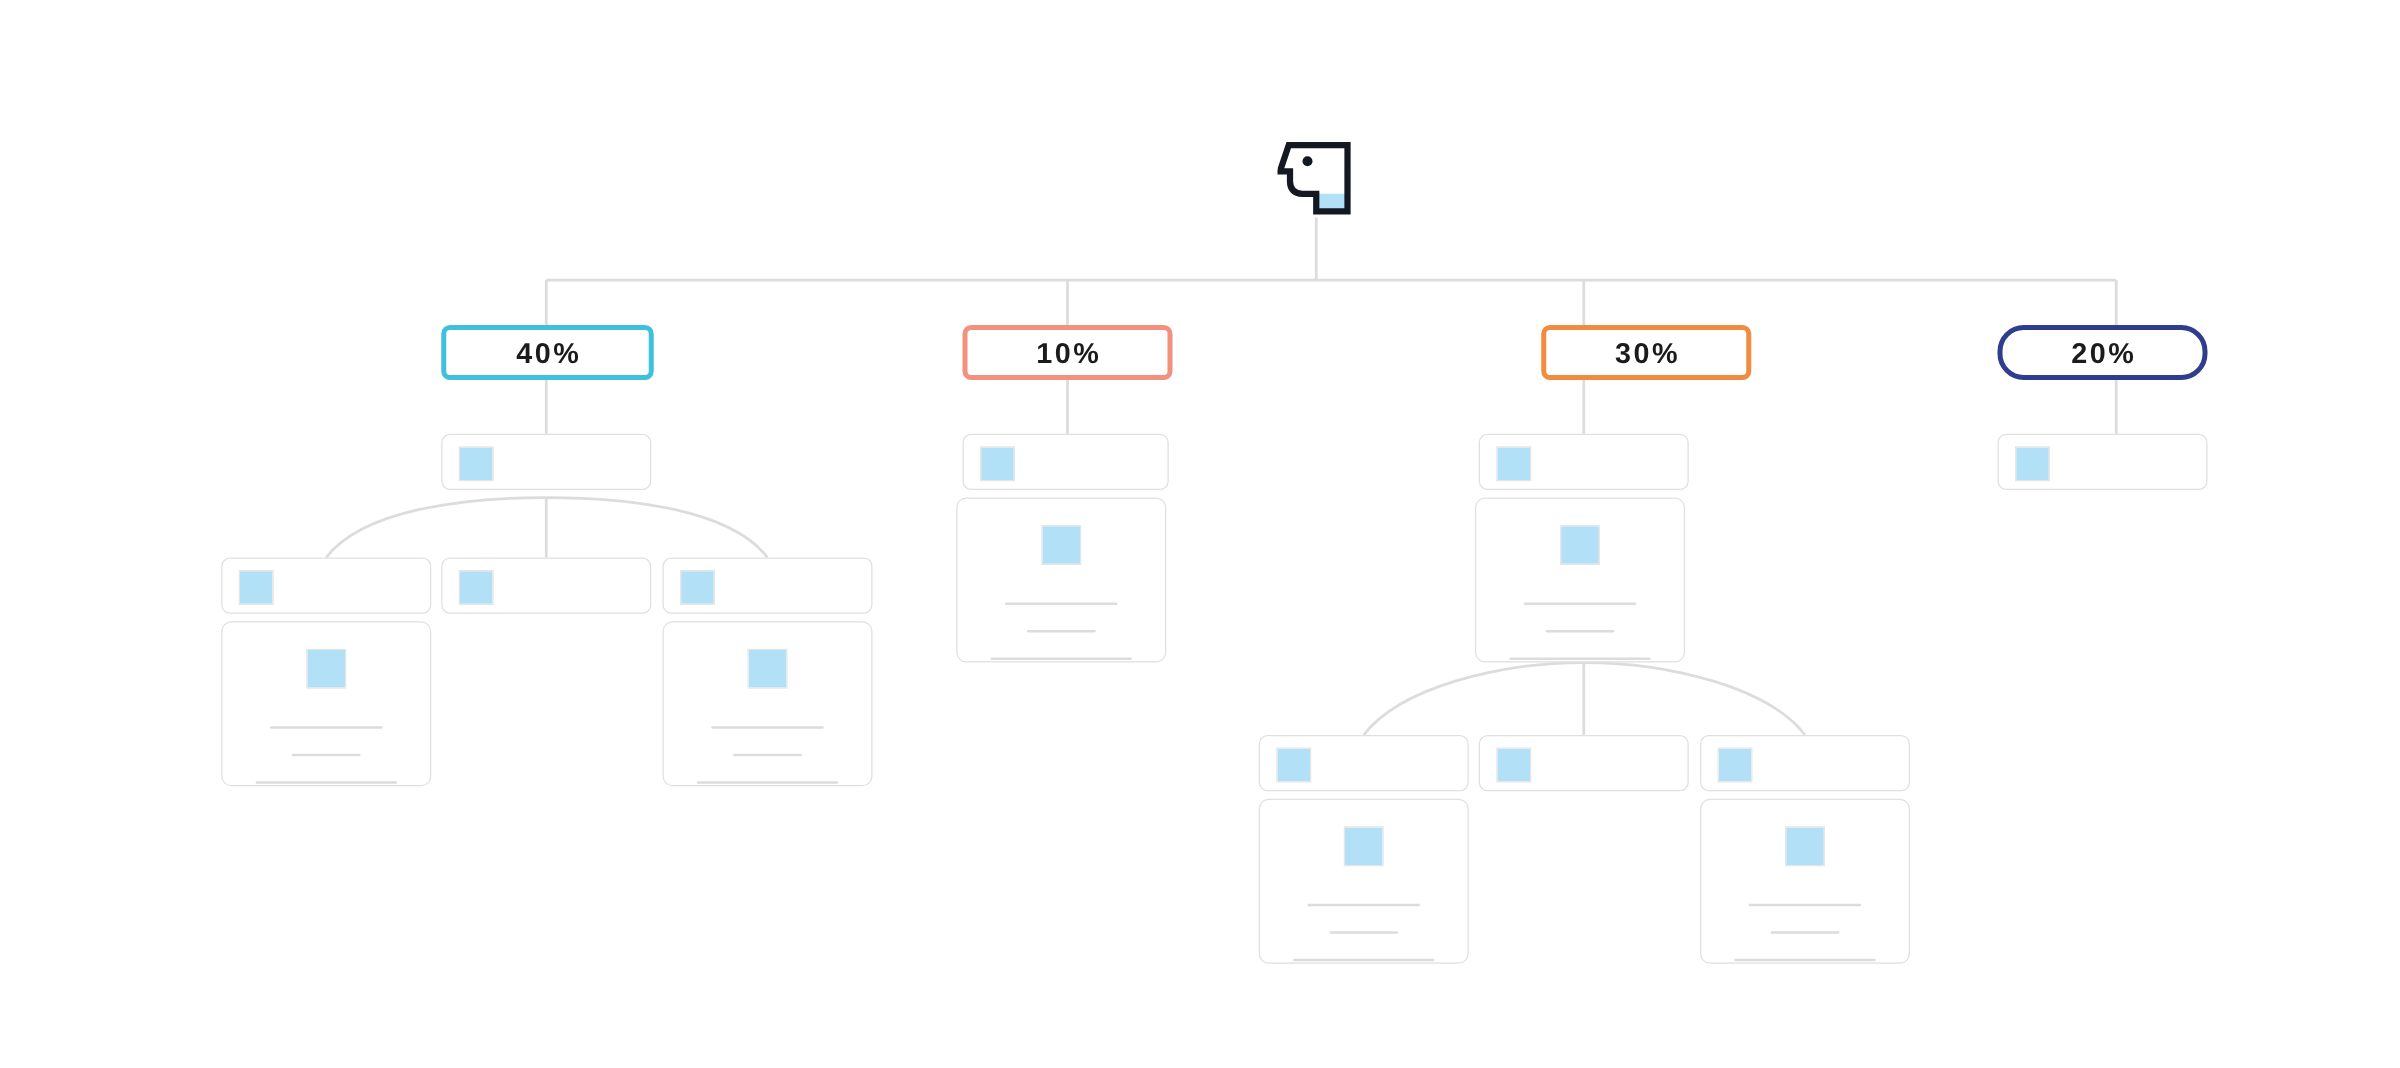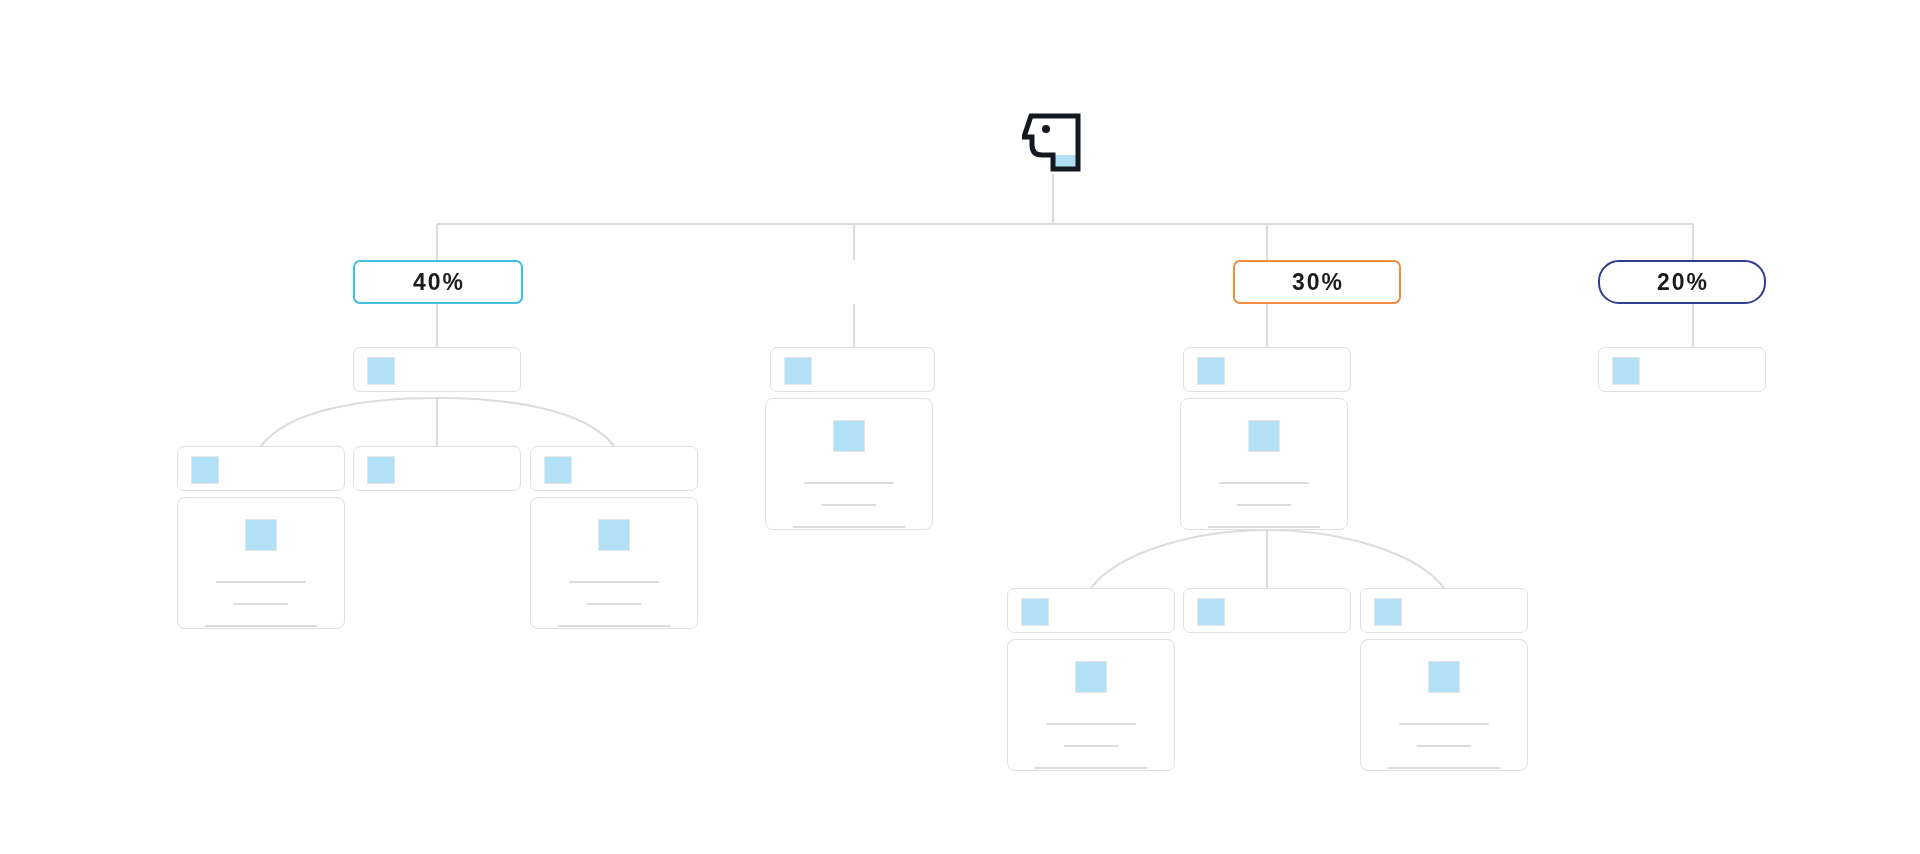--- a/index.html
+++ b/index.html
@@ -40,21 +40,21 @@
   .root-icon {
     position: absolute;
     z-index: 3;
   }
 
   
   .pct-box {
     position: absolute;
     box-sizing: border-box;
     background: #ffffff;
-    border: 2px solid #1d4ed8;
+    border: 4px solid #1d4ed8;
     border-radius: 7px;
     display: flex;
     align-items: center;
     justify-content: center;
     z-index: 3;
   }
   .pct-label {
     font-size: 23px;
     font-weight: bold;
     letter-spacing: 2.0px;
@@ -154,20 +154,23 @@
                C 13 47, 10 43, 10 37 L 10 29 L 2 29 Z" fill="none" stroke="#141820" stroke-width="5" stroke-linejoin="miter" stroke-linecap="butt"></path>
 
       <circle cx="24" cy="21" r="4" fill="#141820"></circle>
     </svg>
   </div>
 
   <div class="pct-box" style="left:353px; top:260px; width:170px; height:44px; border-color:#3fc0dd;">
     <span class="pct-label">40%</span>
   </div>
 
+  <div class="pct-box" style="left:770px; top:260px; width:168px; height:44px; border-color:#f2917d;">
+    <span class="pct-label">10%</span>
+  </div>
 
   <div class="pct-box" style="left:1233px; top:260px; width:168px; height:44px; border-color:#f08b3f;">
     <span class="pct-label">30%</span>
   </div>
 
   <div class="pct-box" style="left:1598px; top:260px; width:168px; height:44px; border-color:#2f3d8f;border-radius:21px;">
     <span class="pct-label">20%</span>
   </div>
 
   <div class="card-small" style="left:353px; top:347px; width:168px; height:45px;">

